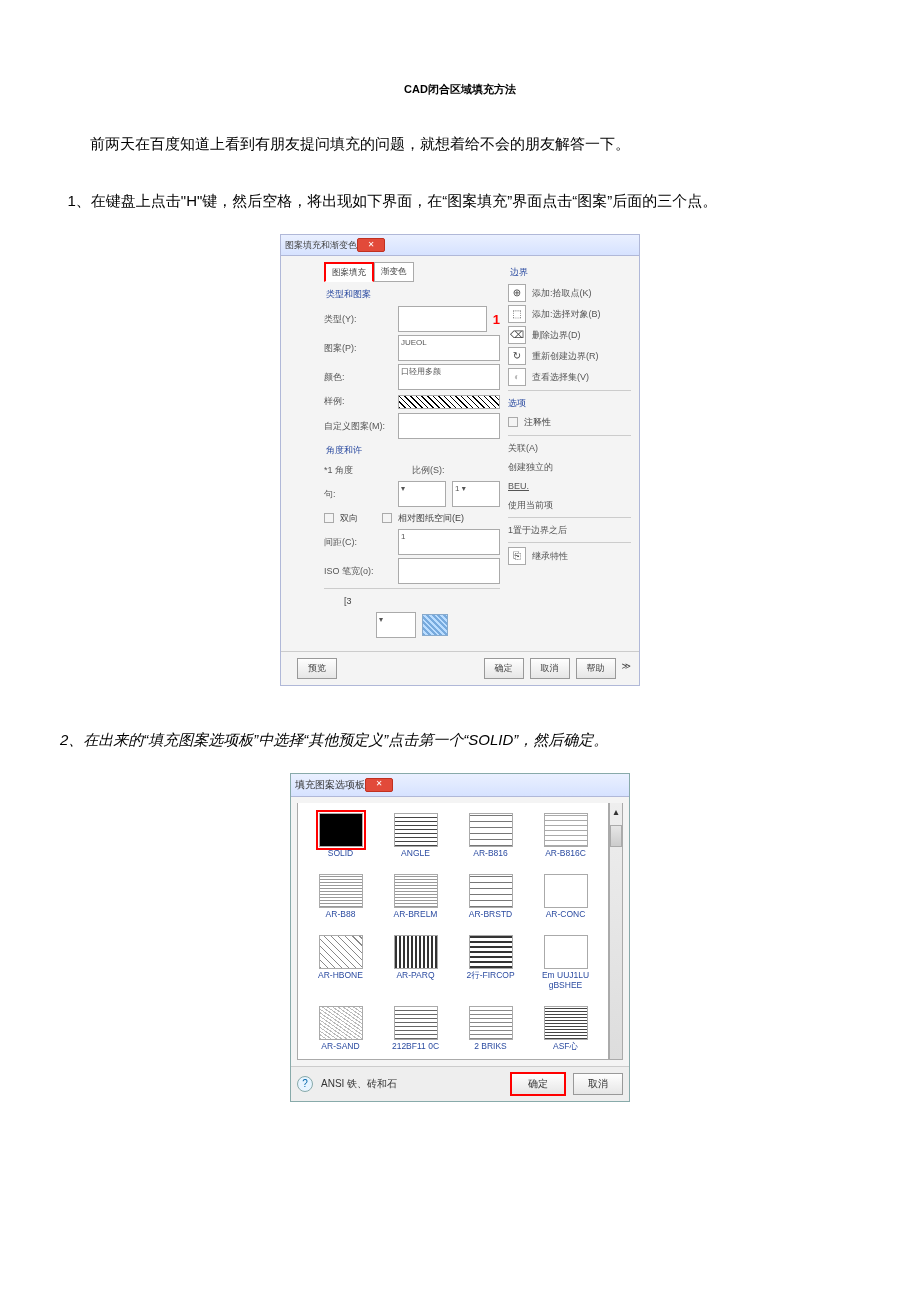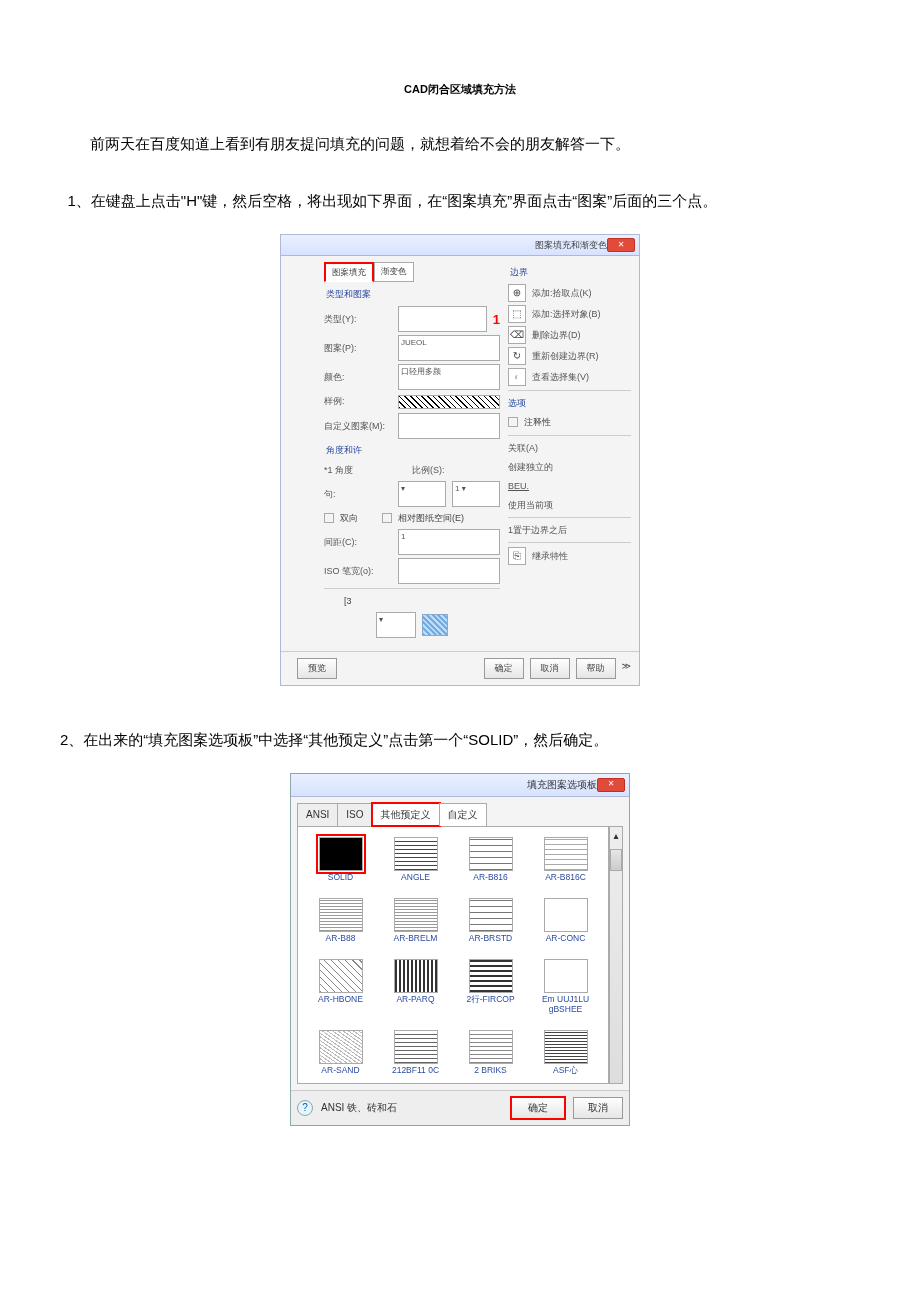--- a/index.html
+++ b/index.html
@@ -23,36 +23,37 @@
       margin-bottom: 30px;
     }
     .step {
       margin-bottom: 20px;
       padding-left: 0.5em;
       text-indent: -1.2em;
       margin-left: 1.2em;
     }
     .step-trail {
       margin-bottom: 20px;
+      font-style: italic;
     }
 
     
     .dialog1 {
       width: 360px;
       margin: 0 auto 40px auto;
       border: 1px solid #b0b8d8;
       background: #f4f4f4;
       font-size: 9px;
       color: #444;
     }
     .titlebar {
       background: linear-gradient(#eaf0ff,#d6e2ff);
       padding: 2px 4px;
       display: flex;
-      justify-content: flex-end;
+      justify-content: flex-start;
       align-items: center;
       border-bottom: 1px solid #b0b8d8;
     }
     .closebtn {
       background: #e24a3a;
       color: #fff;
       width: 28px;
       height: 14px;
       font-size: 8px;
       display: flex;
@@ -308,26 +309,20 @@
 </div>
 
 <p class="step-trail">2、在出来的“填充图案选项板”中选择“其他预定义”点击第一个“SOLID”，然后确定。</p>
 
 <div class="dialog2">
   <div class="titlebar">
     <span>填充图案选项板</span>
     <div class="closebtn">✕</div>
   </div>
   <div class="d2-body">
-    <div class="d2-tabs">
-      <div class="d2-tab">ANSI</div>
-      <div class="d2-tab">ISO</div>
-      <div class="d2-tab hl">其他预定义</div>
-      <div class="d2-tab white">自定义</div>
-    </div>
     <div class="grid-wrap">
       <div class="pattern-grid" id="pgrid">
           <div class="patt">
             <div class="pv solid"></div>
             <div class="pl">SOLID</div>
           </div>
           <div class="patt">
             <div class="pv hatch1"></div>
             <div class="pl">ANGLE</div>
           </div>

